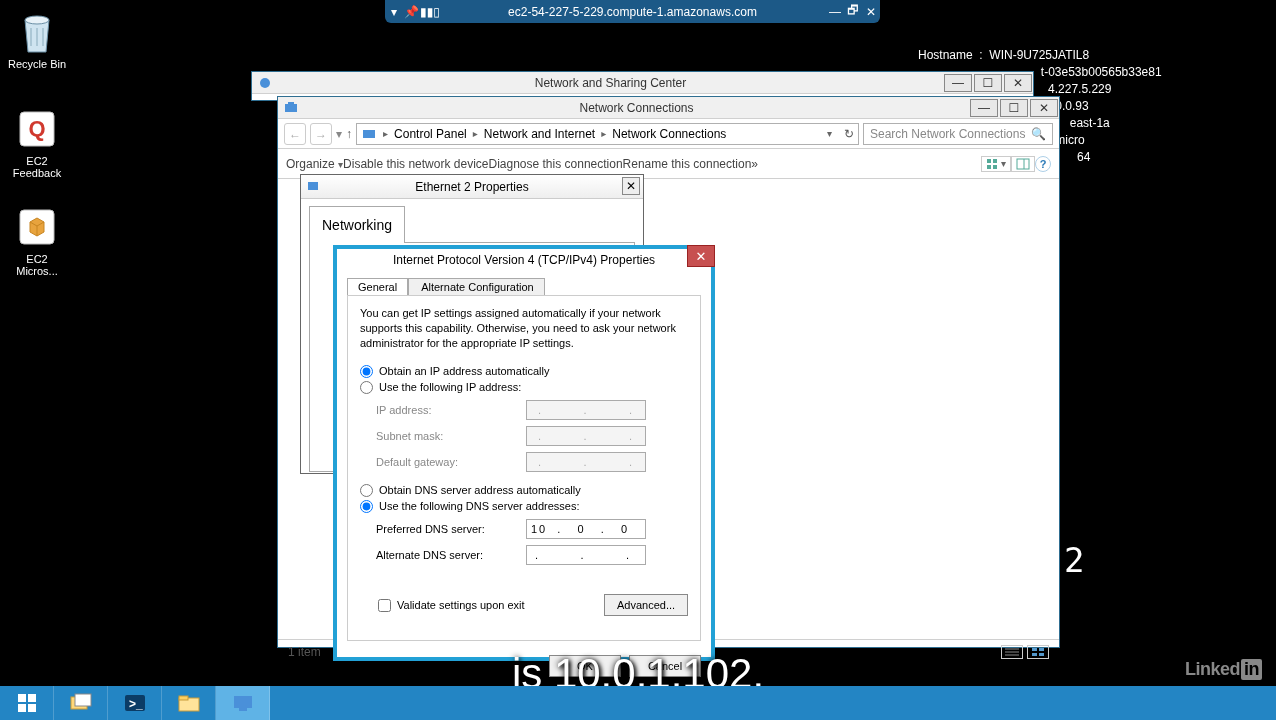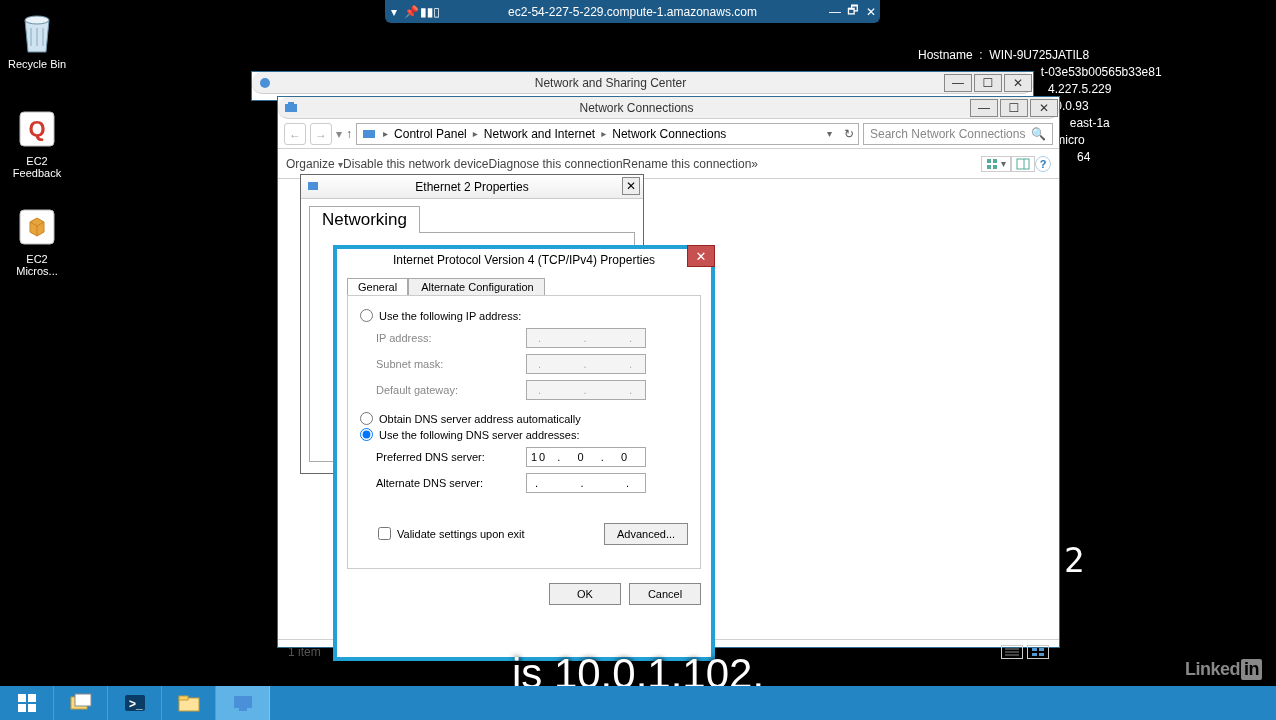--- a/index.html
+++ b/index.html
@@ -12,42 +12,42 @@
 
 .mstsc-bar { position:absolute; left:385px; top:0; width:495px; height:23px; background:#1c5987; color:#fff; display:flex; align-items:center; font-size:12px; border-bottom-left-radius:6px; border-bottom-right-radius:6px; }
 .mstsc-bar .ctrl { width:18px; height:14px; display:flex; align-items:center; justify-content:center; color:#fff; }
 .mstsc-bar .title { flex:1; text-align:center; }
 
 
 .bginfo { position:absolute; left:918px; top:47px; font-family:Consolas,monospace; color:#fff; font-size:12px; line-height:17px; white-space:pre; }
 
 
 .win { position:absolute; background:#fff; border:1px solid #2f6e91; }
-.win .titlebar { height:22px; background:#f0f0f0; display:flex; align-items:center; font-size:12px; color:#333; border-bottom:1px solid #d0d0d0;border-radius:10px; }
+.win .titlebar { height:22px; background:#f0f0f0; display:flex; align-items:center; font-size:12px; color:#333; border-bottom:1px solid #d0d0d0; }
 .win .titlebar .title { flex:1; text-align:center; }
 .win .tbtn { width:28px; height:18px; margin:0 1px; border:1px solid #888; background:#e8e8e8; font-size:12px; display:flex; align-items:center; justify-content:center; }
 .win .tbtn.close { background:#e8e8e8; }
 
 
 .w-nsc { left:251px; top:71px; width:783px; height:30px; }
 
 
 .w-nc { left:277px; top:96px; width:783px; height:552px; }
 .w-nc .addrbar { height:30px; display:flex; align-items:center; border-bottom:1px solid #d0d0d0; padding:0 6px; gap:4px; font-size:12px; }
 .w-nc .addrbox { flex:1; height:22px; border:1px solid #b0b0b0; display:flex; align-items:center; padding:0 4px; gap:6px; }
 .w-nc .searchbox { width:190px; height:22px; border:1px solid #b0b0b0; display:flex; align-items:center; padding:0 6px; color:#888; position:relative; }
 .w-nc .cmdbar { height:30px; border-bottom:1px solid #d0d0d0; display:flex; align-items:center; padding:0 8px; font-size:12px; color:#444; position:relative; }
 .w-nc .content { position:relative; height:460px; }
 .w-nc .statusbar { height:24px; border-top:1px solid #d0d0d0; font-size:12px; color:#555; padding:0 10px; display:flex; align-items:center; }
 
 
 .dlg-eth { position:absolute; left:300px; top:174px; width:344px; height:300px; background:#fff; border:1px solid #666; }
 .dlg-eth .ttl { height:24px; background:linear-gradient(#fff,#eee); display:flex; align-items:center; justify-content:center; font-size:12px; position:relative; border-bottom:1px solid #ccc; }
 .dlg-eth .closex { position:absolute; right:3px; top:2px; width:18px; height:18px; border:1px solid #888; background:#eee; font-size:12px; display:flex; align-items:center; justify-content:center; }
-.tab { display:inline-block; padding:3px 12px; border:1px solid #aaa; background:#fff; font-size:17px; margin-left:8px; border-bottom:none; position:relative; top:1px; }
+.tab { display:inline-block; padding:10px 12px; border:1px solid #aaa; background:#fff; font-size:14px; margin-left:8px; border-bottom:none; position:relative; top:1px; }
 
 
 .dlg-ip { position:absolute; left:333px; top:245px; width:382px; height:416px; background:#fff; border:4px solid #22a1d6; }
 .dlg-ip .closex2 { position:absolute; right:-4px; top:-4px; width:28px; height:22px; background:#c75050; color:#fff; font-size:13px; display:flex; align-items:center; justify-content:center; border:1px solid #922; }
 .dlg-ip .tabs { margin:6px 0 0 10px; }
 .dlg-ip .tab2 { display:inline-block; padding:2px 10px; border:1px solid #aaa; background:#fff; font-size:11px; border-bottom:none; position:relative; }
 .dlg-ip .tab2.inactive { background:#f0f0f0;padding-left:12px; }
 .dlg-ip .panel { margin:0 10px 10px; border:1px solid #ccc; padding:10px 12px; font-size:11px; }
 .dlg-ip .desc { font-size:11px; margin-bottom:14px; line-height:1.35; }
 .dlg-ip .opt { display:flex; align-items:center; gap:6px; margin:3px 0; }
@@ -246,21 +246,26 @@
 
 <div class="dlg-ip">
   <div class="ipbar">
     <span>Internet Protocol Version 4 (TCP/IPv4) Properties</span>
     <div class="closex2">✕</div>
   </div>
   <div class="tabs">
     <span class="tab2">General</span><span class="tab2 inactive">Alternate Configuration</span>
   </div>
   <div class="panel">
-
+    <div class="desc">You can get IP settings assigned automatically if your network supports this capability. Otherwise, you need to ask your network administrator for the appropriate IP settings.</div>
+
+    <div class="opt">
+        <input type="radio" checked="" style="">
+        <span>Obtain an IP address automatically</span>
+      </div>
     <div class="opt">
         <input type="radio" style="">
         <span>Use the following IP address:</span>
       </div>
     <div class="fields">
       <div class="row">
           <span class="lbl">IP address:</span>
           <input class="ipin disabled" disabled="" value=".        .        ." style="">
         </div>
       <div class="row">

